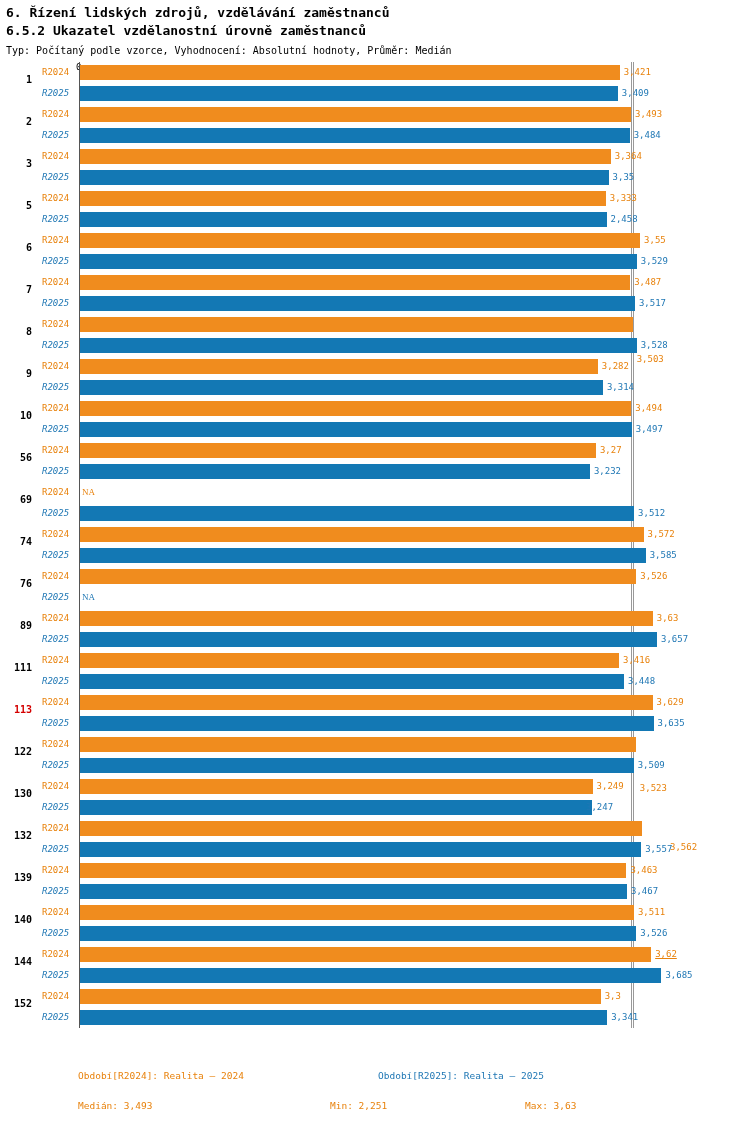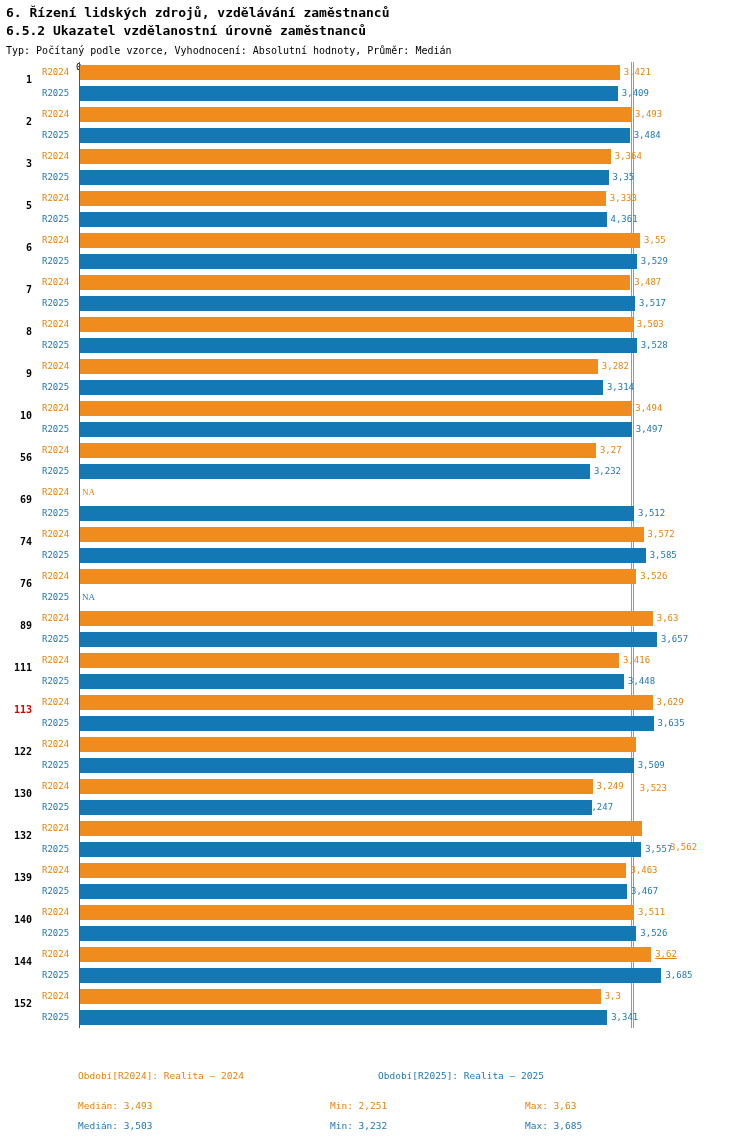--- a/index.html
+++ b/index.html
@@ -86,21 +86,21 @@
   }
   .grp-label.highlight { color: #d40000; }
   .series-label {
     position: absolute;
     left: 42px;
     top: 5px;
     font-size: 9px;
     font-family: "DejaVu Sans Mono", monospace;
   }
   .series-label.s2024 { color: #e8820c; }
-  .series-label.s2025 { color: #1f77b4; }
+  .series-label.s2025 { color: #1f77b4; font-style: italic; }
   .bar {
     position: absolute;
     left: 80px;
     top: 3px;
     height: 15px;
   }
   .bar.s2024 { background: #f08c1e; }
   .bar.s2025 { background: #1378b4; }
   .val {
     position: absolute;
@@ -202,21 +202,21 @@
       <div class="group">
         <div class="grp-label">5</div>
         <div class="row">
           <span class="series-label s2024">R2024</span>
           <div class="bar s2024" style="width: 525.873px;"></div>
           <span class="val s2024" style="left: 609.873px;">3,333</span>
         </div>
         <div class="row">
           <span class="series-label s2025">R2025</span>
           <div class="bar s2025" style="width: 526.504px;"></div>
-          <span class="val s2025" style="left: 610.504px;">4,361</span>
+          <span class="val s2025" style="left: 610.504px;">2,458</span>
         </div>
       </div>
       <div class="group">
         <div class="grp-label">6</div>
         <div class="row">
           <span class="series-label s2024">R2024</span>
           <div class="bar s2024" style="width: 560.111px;"></div>
           <span class="val s2024" style="left: 644.111px;">3,55</span>
         </div>
         <div class="row">
@@ -236,21 +236,21 @@
           <span class="series-label s2025">R2025</span>
           <div class="bar s2025" style="width: 554.904px;"></div>
           <span class="val s2025" style="left: 638.904px;">3,517</span>
         </div>
       </div>
       <div class="group">
         <div class="grp-label">8</div>
         <div class="row">
           <span class="series-label s2024">R2024</span>
           <div class="bar s2024" style="width: 552.696px;"></div>
-          <span class="val s2024" style="left: 636.696px;">3,503</span>
+          <span class="val s2024" style="left: 636.696px; margin-top: 35px;">3,503</span>
         </div>
         <div class="row">
           <span class="series-label s2025">R2025</span>
           <div class="bar s2025" style="width: 556.64px;"></div>
           <span class="val s2025" style="left: 640.64px;">3,528</span>
         </div>
       </div>
       <div class="group">
         <div class="grp-label">9</div>
         <div class="row">
@@ -464,18 +464,13 @@
   <div class="legend-row">
     <span class="c1 s2024c">Období[R2024]: Realita – 2024</span>
     <span class="c2 s2025c">Období[R2025]: Realita – 2025</span>
   </div>
   <div style="height:12px"></div>
   <div class="stat-row">
     <span class="c1 s2024c">Medián: 3,493</span>
     <span class="c2 s2024c">Min: 2,251</span>
     <span class="c3 s2024c">Max: 3,63</span>
   </div>
-  <div class="stat-row">
-    <span class="c1 s2025c">Medián: 3,503</span>
-    <span class="c2 s2025c">Min: 3,232</span>
-    <span class="c3 s2025c">Max: 3,685</span>
-  </div>
 </div>
 
 </body></html>

